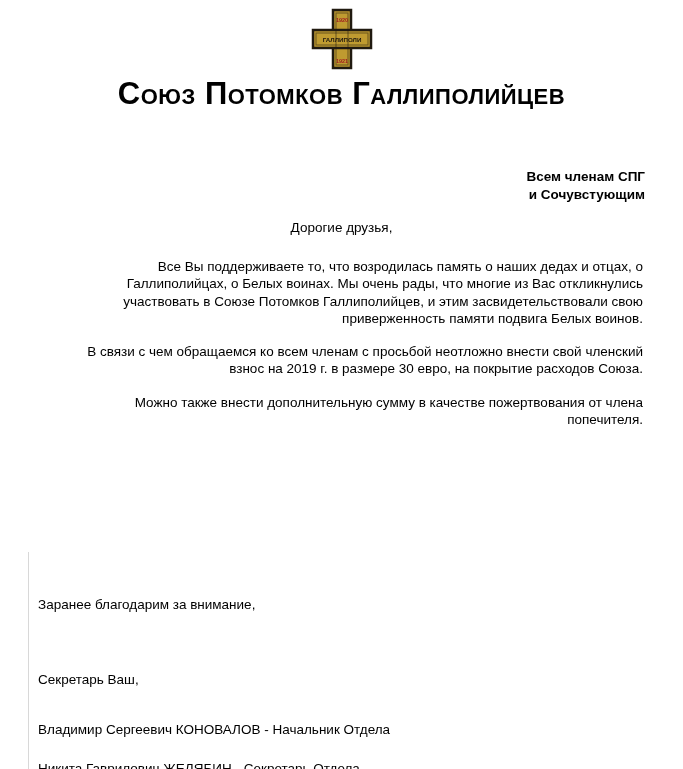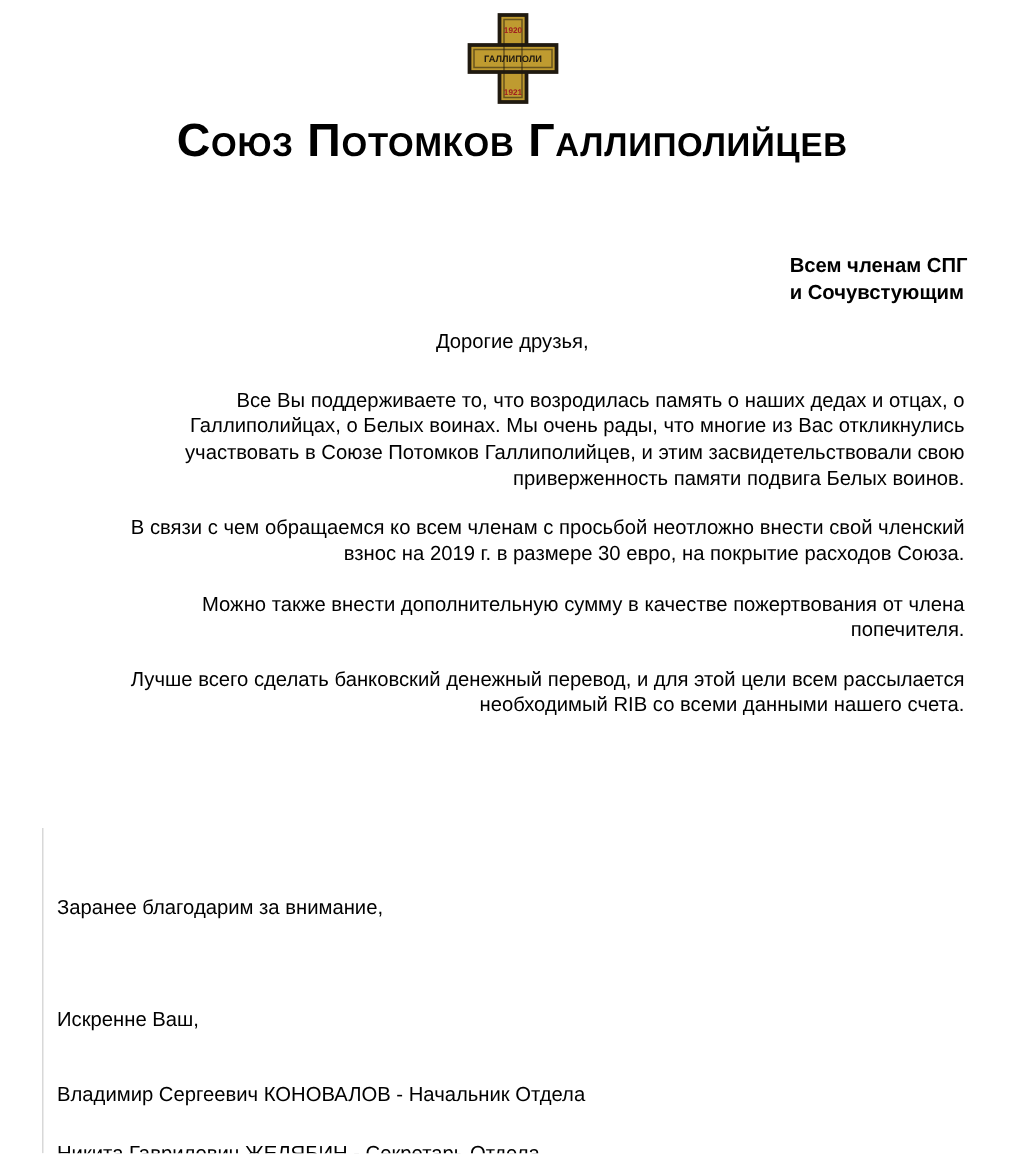--- a/index.html
+++ b/index.html
@@ -44,21 +44,21 @@
     width: 100%;
     text-align: center;
     font-weight: bold;
     font-size: 21px;
     color: #000000;
   }
   .addressee {
     position: absolute;
     top: 168px;
     right: 38px;
-    text-align: left;
+    text-align: right;
     font-weight: bold;
     font-size: 13.5px;
     line-height: 1.3;
   }
   .salutation {
     position: absolute;
     top: 220px;
     left: 0;
     width: 100%;
     text-align: center;
@@ -120,25 +120,24 @@
     <div>Всем членам СПГ</div>
     <div>и Сочувстующим</div>
   </div>
 
   <div class="salutation">Дорогие друзья,</div>
 
   <div class="body-text">
     <p>Все Вы поддерживаете то, что возродилась память о наших дедах и отцах, о Галлиполийцах, о Белых воинах. Мы очень рады, что многие из Вас откликнулись участвовать в Союзе Потомков Галлиполийцев, и этим засвидетельствовали свою приверженность памяти подвига Белых воинов.</p>
     <p>В связи с чем обращаемся ко всем членам с просьбой неотложно внести свой членский взнос на 2019 г. в размере 30 евро, на покрытие расходов Союза.</p>
     <p>Можно также внести дополнительную сумму в качестве пожертвования от члена попечителя.</p>
-    <p>Лучше всего сделать банковский денежный перевод, и для этой цели всем рассылается необходимый RIB со всеми данными нашего счета.</p>
   </div>
 
   <div class="edge-line"></div>
 
   <div class="closing-block">
     <p class="closing">Заранее благодарим за внимание,</p>
-    <p class="signoff">Искренне Ваш,</p>
+    <p class="signoff">Секретарь Ваш,</p>
     <p class="signature">Владимир Сергеевич КОНОВАЛОВ - Начальник Отдела</p>
     <p class="signature">Никита Гаврилович ЖЕЛЯБИН - Секретарь Отдела</p>
   </div>
 
 </div>
 
 </body></html>

